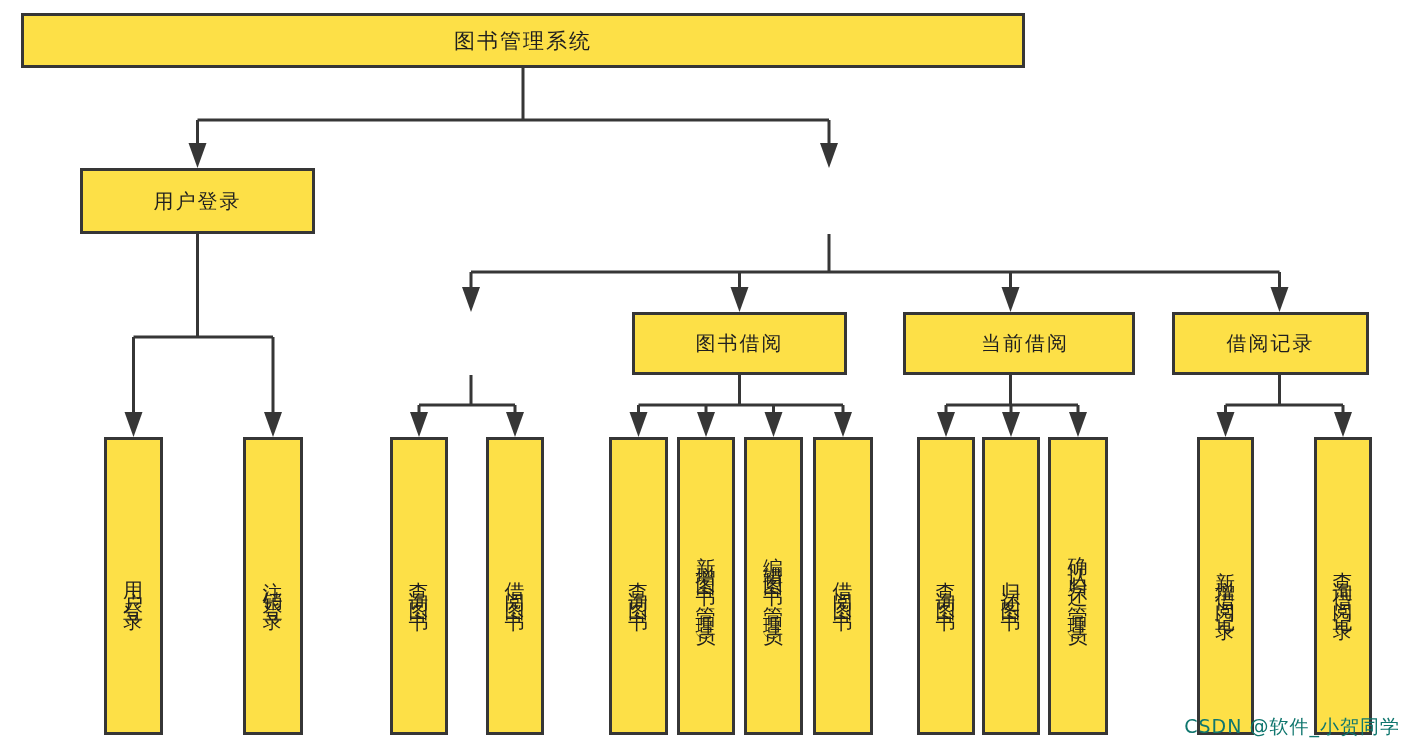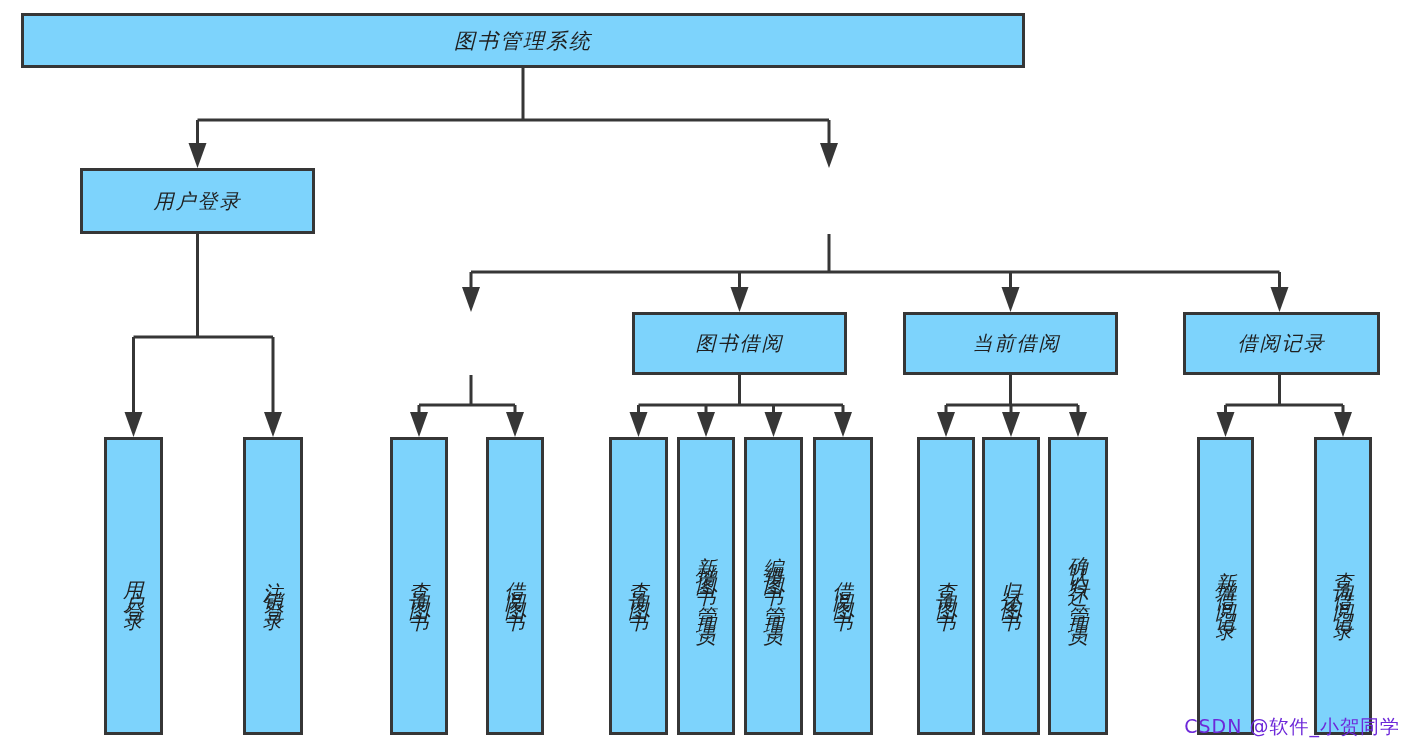--- a/index.html
+++ b/index.html
@@ -14,27 +14,26 @@
   svg.connectors {
     position: absolute;
     left: 0; top: 0;
     width: 1405px; height: 747px;
     z-index: 1;
   }
   .box {
     position: absolute;
     box-sizing: border-box;
     border: 3px solid #363636;
-    background: #7dd3fc;
+    background: #fde047;
     display: flex;
     align-items: center;
     justify-content: center;
     color: #1f1f1f;
     z-index: 2;
-    font-style: italic;
   }
   .h-label {
     font-size: 20px;
     letter-spacing: 2px;
     white-space: nowrap;
   }
   .root .h-label { font-size: 21px; }
   .v-label {
     writing-mode: vertical-rl;
     text-orientation: mixed;
@@ -42,21 +41,21 @@
     line-height: 1;
     letter-spacing: 10px;
     white-space: nowrap;
   }
   .watermark {
     position: absolute;
     right: 5px;
     bottom: 7px;
     font-size: 19px;
     letter-spacing: 1px;
-    color: #6d28d9;
+    color: #0f766e;
     z-index: 5;
     white-space: nowrap;
   }
 </style>
 </head>
 <body>
 
 <div class="canvas">
 
   <svg class="connectors" viewBox="0 0 1405 747" xmlns="http://www.w3.org/2000/svg">
@@ -94,24 +93,24 @@
     <span class="h-label">图书管理系统</span>
   </div>
 
   <div class="box" style="left:80px; top:168px; width:235px; height:66px;">
     <span class="h-label">用户登录</span>
   </div>
 
   <div class="box" style="left:632px; top:312px; width:215px; height:63px;">
     <span class="h-label">图书借阅</span>
   </div>
-  <div class="box" style="left:903px; top:312px; width:215px; height:63px;padding-left:12px;">
+  <div class="box" style="left:903px; top:312px; width:232px; height:63px;padding-left:12px;">
     <span class="h-label">当前借阅</span>
   </div>
-  <div class="box" style="left:1172px; top:312px; width:197px; height:63px;margin-left:11px;">
+  <div class="box" style="left:1172px; top:312px; width:197px; height:63px;">
     <span class="h-label">借阅记录</span>
   </div>
 
   <div class="box" style="left:104px; top:437px; width:59px; height:298px;">
     <span class="v-label">用户登录</span>
   </div>
   <div class="box" style="left:243px; top:437px; width:60px; height:298px;">
     <span class="v-label">注销登录</span>
   </div>
 

